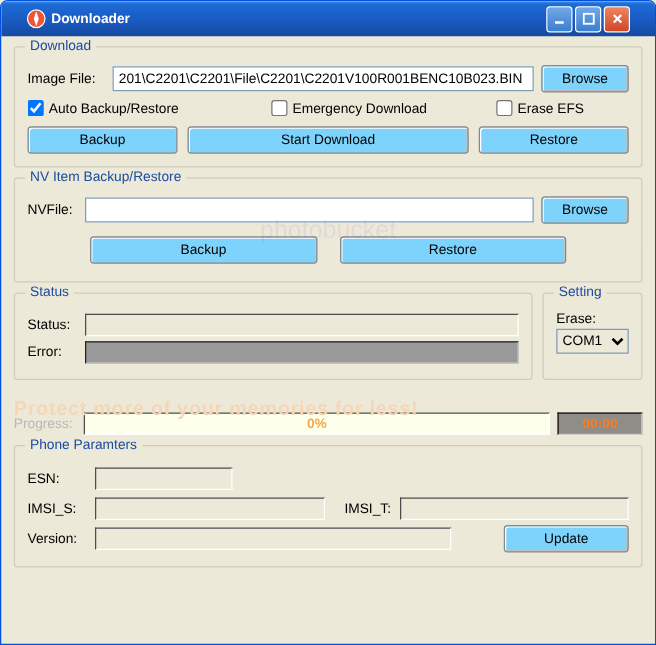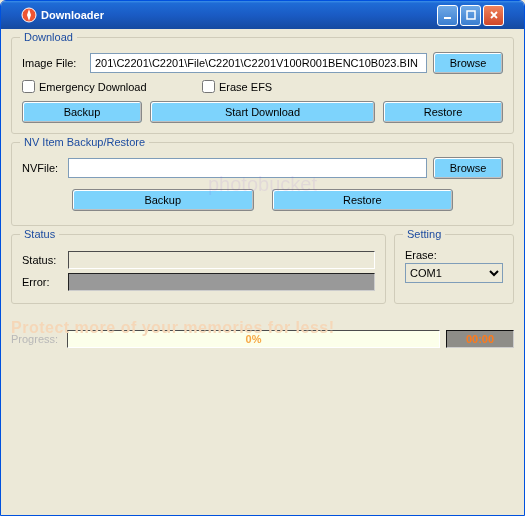--- a/index.html
+++ b/index.html
@@ -24,21 +24,21 @@
   .checks label { display: flex; align-items: center; gap: 4px; }
   .checks .c1 { flex: 0 0 195px; }
   .checks .c2 { flex: 0 0 180px; }
   .checks .c3 { flex: 1; }
   input[type=checkbox] { width: 13px; height: 13px; margin: 0; }
   input[type=text] { outline: none; }
   .nv-btns { display: flex; gap: 18px; padding: 4px 50px; }
   .nv-btns .button { flex: 1; }
   .status-setting { display: flex; gap: 8px; }
   .status-box { flex: 1; }
-  .setting-box { width: 120px; }
+  .setting-box { width: 80px; }
   .status-row { display: flex; align-items: center; height: 22px; gap: 6px; }
   .status-row .label { width: 40px; }
   .status-field { flex: 1; background: #ece9d8; border: 1px inset; border-color: #a0a0a0 #fff #fff #a0a0a0; height: 18px; }
   .error-field { flex: 1; background: #999; border: 1px inset; border-color: #777 #ccc #ccc #777; height: 18px; }
   select.combo { width: 100%; height: 20px; background: #ece9d8; border: 1px solid #7f9db9; }
   .progress-row { display: flex; align-items: center; gap: 6px; margin-top: 18px; }
   .progress-row .plabel { width: 50px; color: #b8b8b8; }
   .progress-bar { flex: 1; height: 18px; background: #fcffea; border: 1px inset; border-color: #a0a0a0 #fff #fff #a0a0a0; display: flex; align-items: center; justify-content: center; color: #f7a946; font-weight: bold; }
   .time-box { width: 68px; height: 18px; background: #8e8d88; border: 1px inset; border-color: #666 #ccc #ccc #666; display: flex; align-items: center; justify-content: center; color: #ff7a1a; font-weight: bold; }
   .pp-row { display: flex; align-items: center; gap: 6px; height: 24px; }
@@ -81,20 +81,24 @@
   <div class="client">
 
     <div class="groupbox">
       <div class="legend">Download</div>
       <div class="row">
         <span class="label" style="width:62px">Image File:</span>
         <input type="text" class="sunken" style="flex: 1 1 0%;" value="201\C2201\C2201\File\C2201\C2201V100R001BENC10B023.BIN">
         <div class="button" style="width:70px">Browse</div>
       </div>
       <div class="checks">
+        <label class="c1">
+            <input type="checkbox" checked="" style="">
+            <span>Auto Backup/Restore</span>
+          </label>
         <label class="c2">
             <input type="checkbox" style="">
             <span>Emergency Download</span>
           </label>
         <label class="c3">
             <input type="checkbox" style="">
             <span>Erase EFS</span>
           </label>
       </div>
       <div class="button3">
@@ -138,17 +142,36 @@
         </select>
       </div>
     </div>
 
     <div class="progress-row">
       <span class="plabel">Progress:</span>
       <div class="progress-bar">0%</div>
       <div class="time-box">00:00</div>
     </div>
 
+    <div class="groupbox" style="margin-top:8px">
+      <div class="legend">Phone Paramters</div>
+      <div class="pp-row">
+        <span class="label">ESN:</span>
+        <div class="pp-field" style="width:110px"></div>
+      </div>
+      <div class="pp-row">
+        <span class="label">IMSI_S:</span>
+        <div class="pp-field" style="flex:1"></div>
+        <span class="label" style="width:48px;padding-left:10px">IMSI_T:</span>
+        <div class="pp-field" style="flex:1"></div>
+      </div>
+      <div class="pp-row">
+        <span class="label">Version:</span>
+        <div class="pp-field" style="flex:1"></div>
+        <div style="width:30px"></div>
+        <div class="button" style="width:100px">Update</div>
+      </div>
+    </div>
 
   </div>
 
   <div class="wm-banner">Protect more of your memories for less!</div>
 </div>
 
 </body></html>

